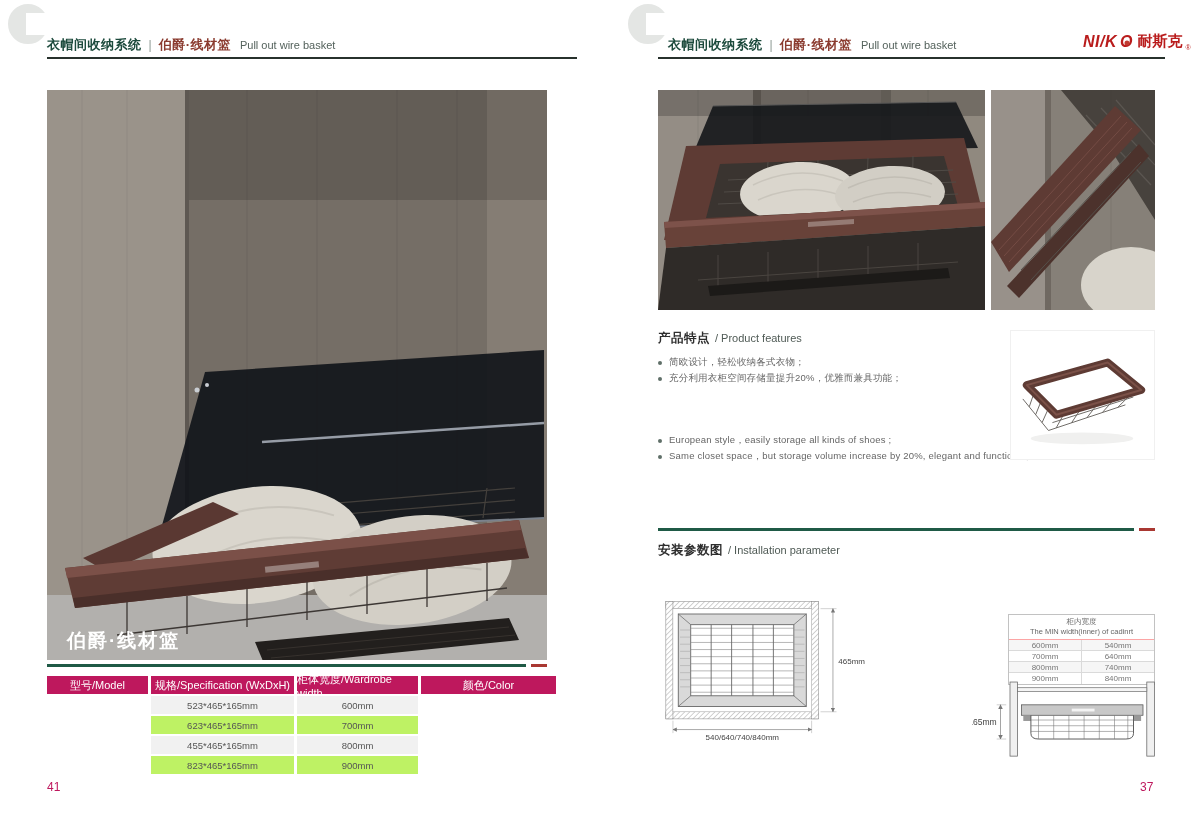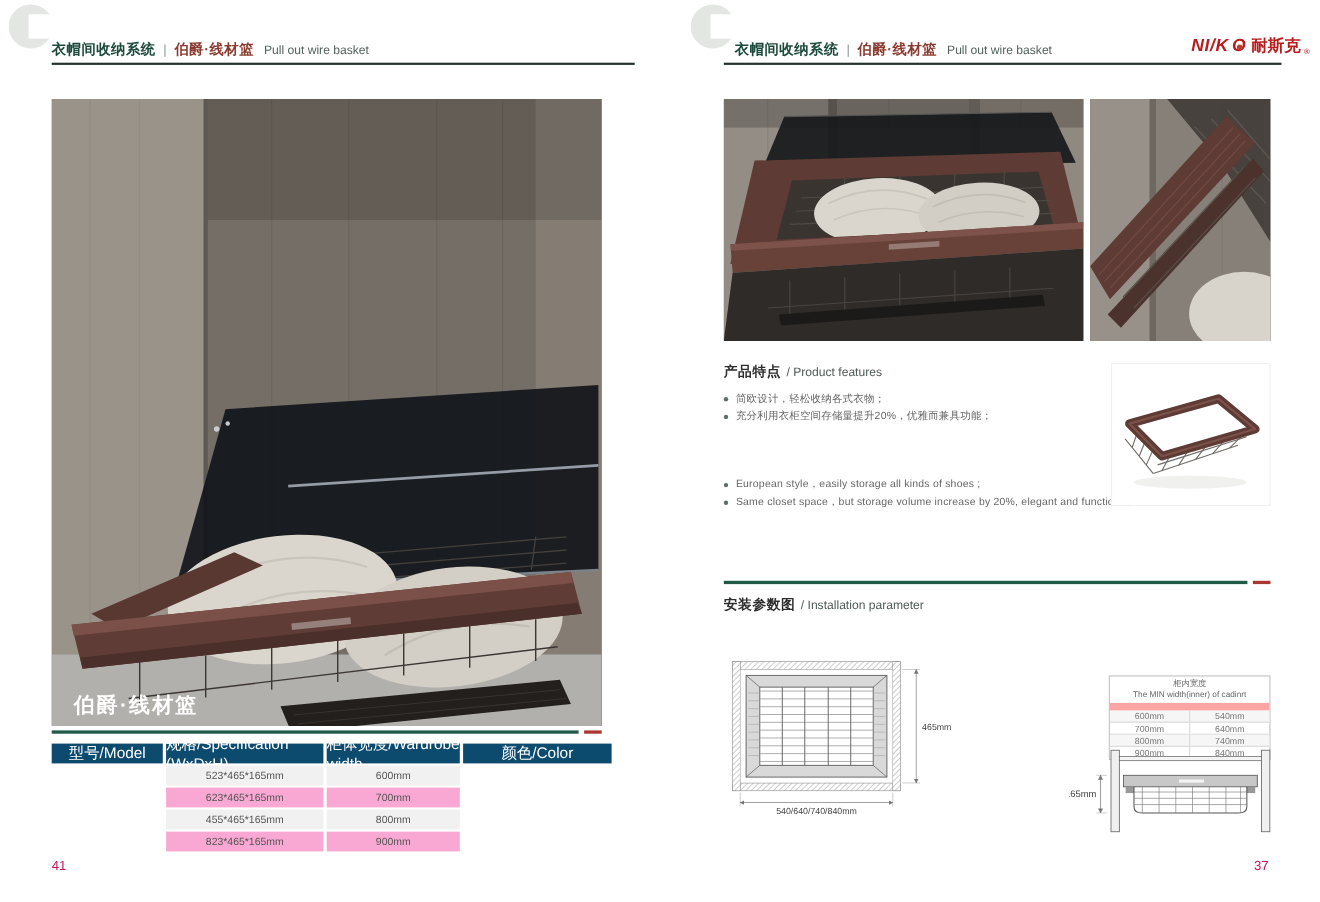--- a/index.html
+++ b/index.html
@@ -34,38 +34,38 @@
   .photo-caption { position:absolute; left:20px; top:538px; font-size:19px; font-weight:bold; color:#ffffff; letter-spacing:2px; }
 
   
   .divider { position:absolute; display:flex; align-items:center; }
   .divider .bar-green { flex:1; height:3px; background:#1f5a46; }
   .divider .bar-red { width:16px; height:3px; background:#a93832; margin-left:5px; }
 
   
   .spec-table { position:absolute; display:grid; grid-template-columns:101px 143px 121px 135px; grid-auto-rows:18px; gap:2px 3px; }
   .spec-table .cell { display:flex; align-items:center; justify-content:center; font-size:9.5px; color:#555; }
-  .spec-table .th { background:#0c4a6e; color:#ffffff; font-size:14px; }
+  .spec-table .th { background:#be185d; color:#ffffff; font-size:11px; }
   .spec-table .c-model { grid-column:1; grid-row:2 / span 4; background:#fcfcfc; color:#444; }
   .spec-table .c-color { grid-column:4; grid-row:2 / span 4; background:#fcfcfc; color:#444; }
   .spec-table .r-a { background:#f1f1f1; }
-  .spec-table .r-b { background:#f9a8d4; }
+  .spec-table .r-b { background:#bef264; }
 
   
   .sec-title { position:absolute; display:flex; align-items:baseline; gap:5px; }
   .sec-title .cn { font-size:12.5px; font-weight:bold; color:#2e2e2e; letter-spacing:.5px; }
   .sec-title .en { font-size:11px; color:#4f5a55; }
   .bullet { position:absolute; display:flex; align-items:center; gap:7px; }
   .bullet .dot { width:4px; height:4px; border-radius:50%; background:#5f6f68; flex:0 0 auto; }
   .bullet .txt { font-size:9.5px; color:#666; letter-spacing:.2px; }
   .render-box { position:absolute; background:#fff; border:1px solid #f0f0f0; display:flex; align-items:center; justify-content:center; }
 
   
   .mwt { position:absolute; width:147px; border:1px solid #c2c2c2; background:#fff; }
-  .mwt .title { border-bottom:7px solid #fca5a5; text-align:center; padding:2px 2px; font-size:7.5px; line-height:1.3; color:#666; }
+  .mwt .title { border-bottom:1px solid #fca5a5; text-align:center; padding:2px 2px; font-size:7.5px; line-height:1.3; color:#666; }
   .mwt .row { display:flex; height:11px; line-height:11px; border-bottom:1px solid #dadada; }
   .mwt .row:last-child { border-bottom:none; }
   .mwt .row span { flex:1; text-align:center; font-size:8px; color:#777; border-right:1px solid #dadada; }
   .mwt .row span:last-child { border-right:none; }
   .mwt .row.striped { background:#f6f6f6; }
 
   .pageno { position:absolute; font-size:12px; color:#be185d; }
 
   svg text { font-family:"Liberation Sans", sans-serif; }
   .dim-label { font-size:9px; fill:#444; }

